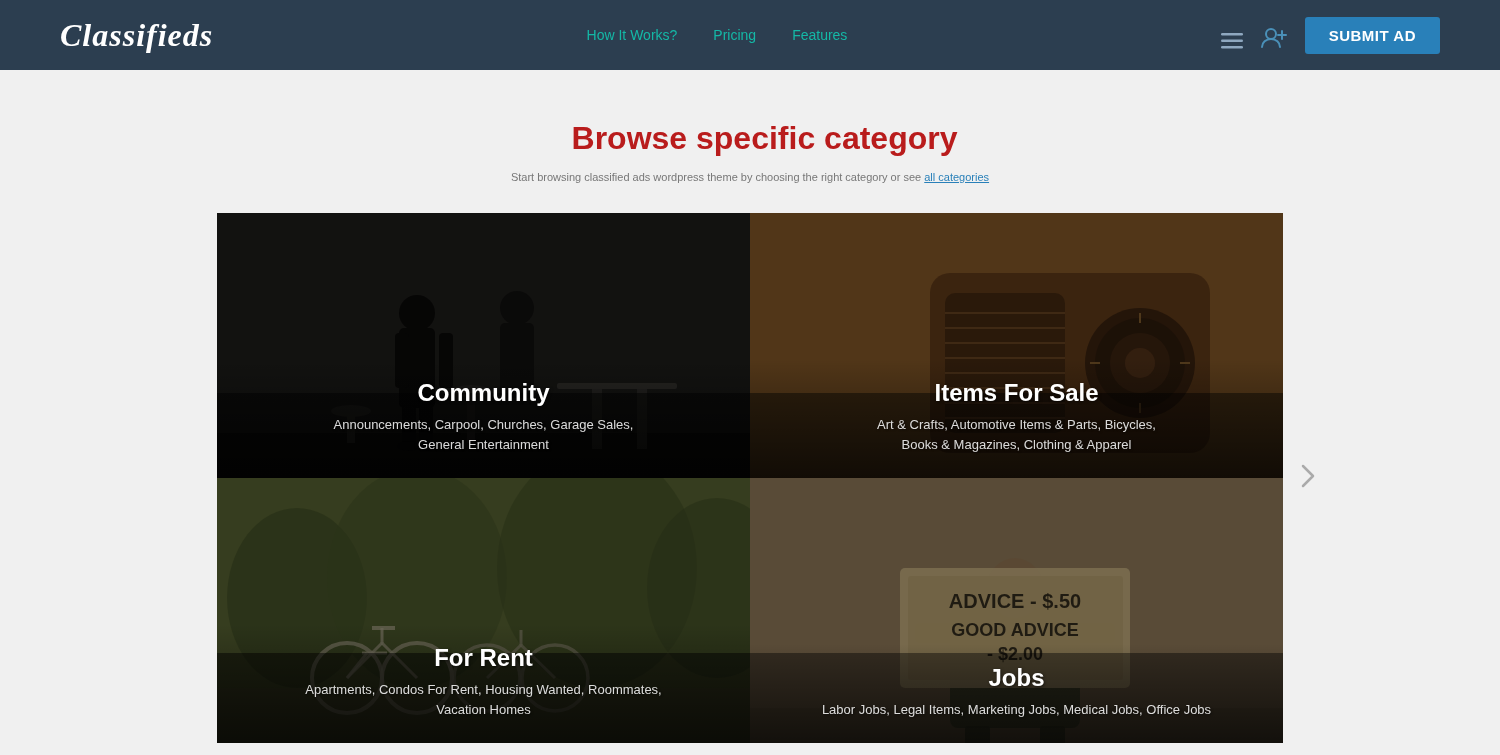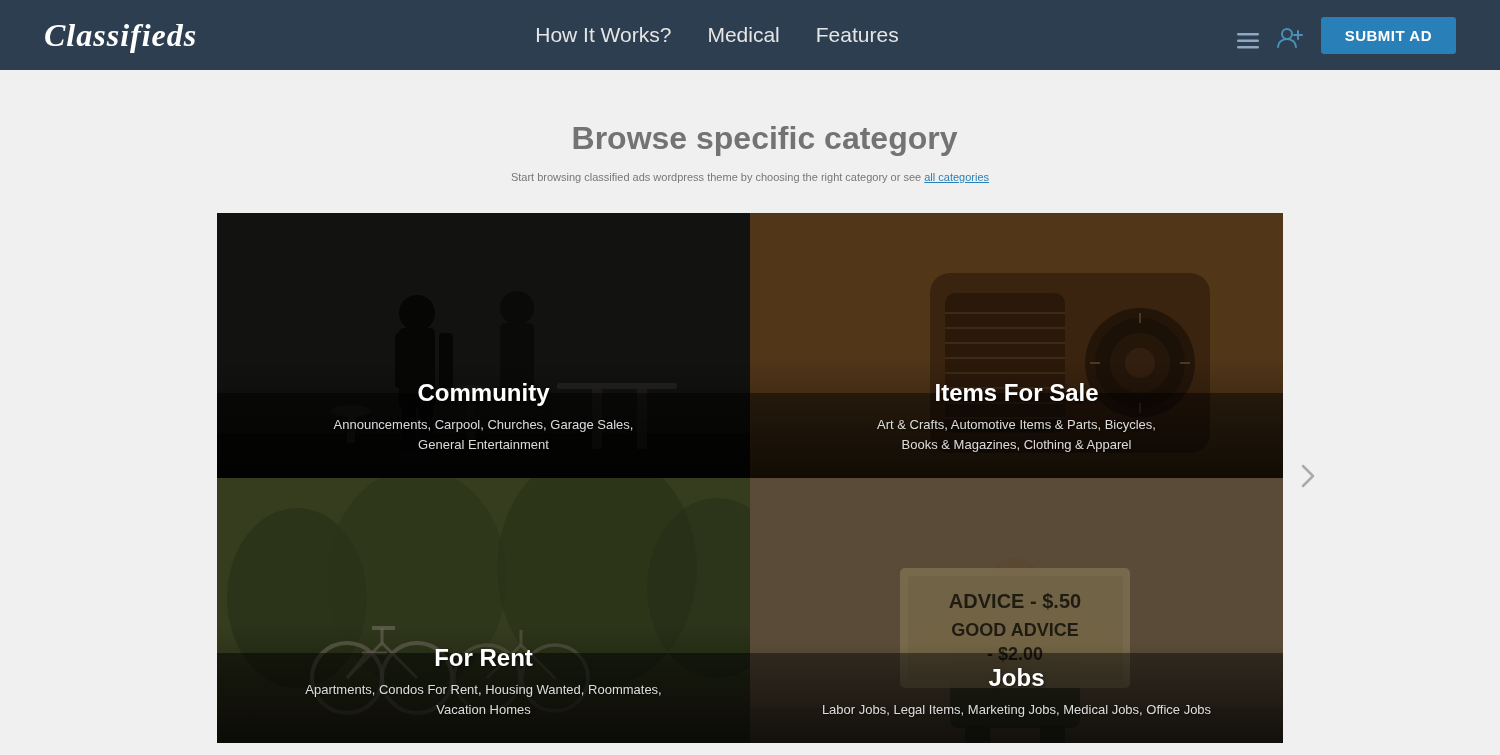--- a/index.html
+++ b/index.html
@@ -10,21 +10,21 @@
       min-height: 755px;
     }
 
     
     nav {
       background: #2c3e50;
       height: 70px;
       display: flex;
       align-items: center;
       justify-content: space-between;
-      padding: 0 44px;
+      padding: 0 60px;
     }
 
     .nav-logo {
       font-family: Georgia, 'Times New Roman', serif;
       font-style: italic;
       font-size: 32px;
       color: #fff;
       font-weight: bold;
       letter-spacing: 1px;
     }
@@ -33,23 +33,23 @@
       color: #fff;
     }
 
     .nav-links {
       display: flex;
       align-items: center;
       gap: 36px;
     }
 
     .nav-link {
-      color: #e5e5e5;
+      color: #14b8a6;
       text-decoration: none;
-      font-size: 21px;
+      font-size: 14px;
       cursor: pointer;
     }
 
     .nav-icons {
       display: flex;
       align-items: flex-end;
       gap: 18px;
       color: #8fa8c0;
       font-size: 20px;
     }
@@ -73,21 +73,21 @@
 
     
     .content {
       padding: 50px 0 30px;
       text-align: center;
     }
 
     .page-title {
       font-size: 32px;
       font-weight: bold;
-      color: #737373;
+      color: #b91c1c;
       margin-bottom: 14px;
       padding-left: 29px;
     }
 
     .page-subtitle {
       font-size: 11px;
       color: #777;
     }
 
     .page-subtitle a {
@@ -148,21 +148,21 @@
   </style>
 </head>
 <body>
 
 <nav>
   <div class="nav-logo">
     <span>Classifieds</span>
   </div>
   <div class="nav-links">
     <a class="nav-link">How It Works?</a>
-    <a class="nav-link">Medical</a>
+    <a class="nav-link">Pricing</a>
     <a class="nav-link">Features</a>
   </div>
   <div class="nav-icons">
     <span class="nav-icon" title="Menu">
       
       <svg width="22" height="16" viewBox="0 0 22 16" fill="none">
         <rect y="0" width="22" height="2.5" rx="1.25" fill="#8fa8c0"></rect>
         <rect y="6.5" width="22" height="2.5" rx="1.25" fill="#8fa8c0"></rect>
         <rect y="13" width="22" height="2.5" rx="1.25" fill="#8fa8c0"></rect>
       </svg>

